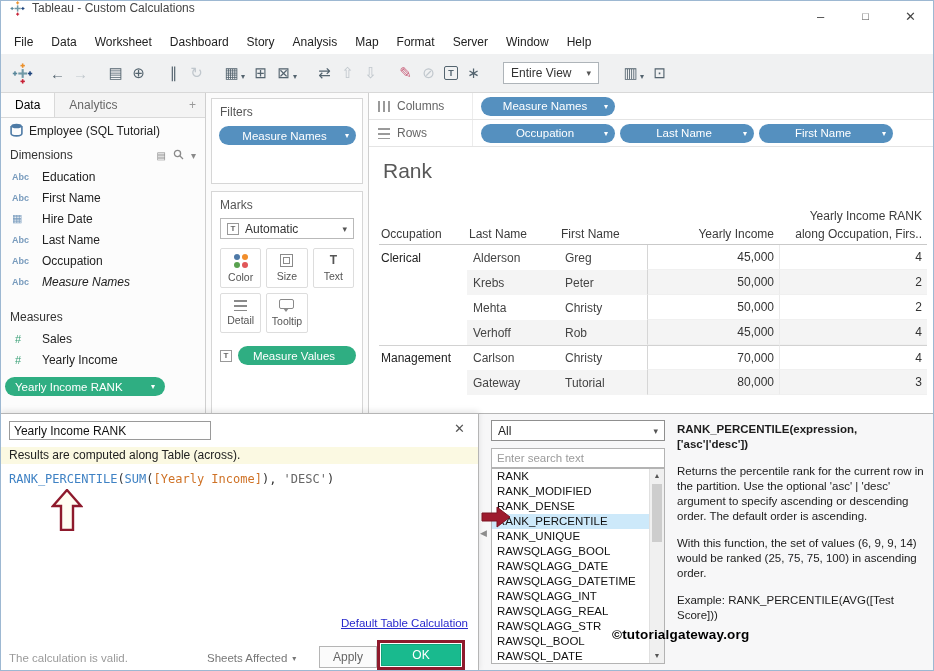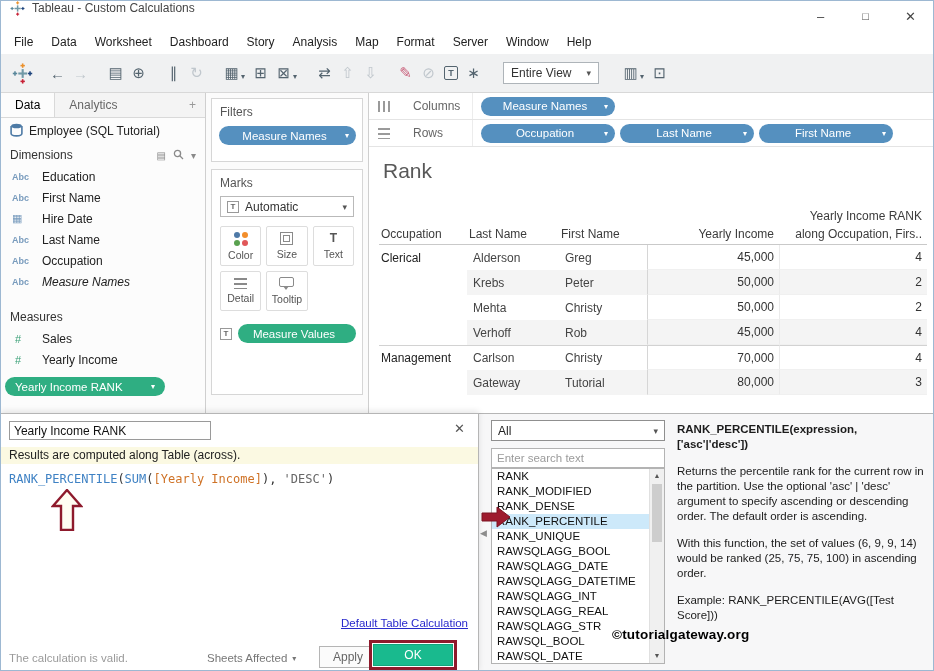--- a/index.html
+++ b/index.html
@@ -45,21 +45,21 @@
   .f-icon.num{color:#3aa077;font-size:11px;font-weight:normal;padding-left:3px}
   .f-label.it{font-style:italic}
   .measures-gap{height:14px}
   .measure-pill{margin:7px 4px 0;height:19px;width:160px;border-radius:9.5px;background:#2fae82;color:#fff;display:flex;align-items:center;padding:0 10px;font-size:11.5px}
   .p-caret{margin-left:auto;font-size:8px}
 
   
   .sidecards{position:absolute;left:205px;top:92px;width:163px;height:320px;background:#fbfbfb;border-right:1px solid #cfcfcf;padding:5px}
   .card{background:#fff;border:1px solid #d6d6d6;margin-bottom:7px}
   .card-title{padding:6px 8px 4px;color:#555}
-  .filters-card{height:64px}
+  .filters-card{height:86px}
   .pill{height:19px;border-radius:9.5px;background:#5590bf;color:#fff;display:flex;align-items:center;justify-content:center;font-size:11.5px;position:relative;padding:0 16px 0 10px}
   .pill .p-caret{position:absolute;right:7px;top:5px;margin:0}
   .filters-card .pill{margin:3px 7px;width:137px}
   .marks-card{height:226px}
   .marks-dd{margin:2px 8px 9px;height:21px;border:1px solid #b9b9b9;display:flex;align-items:center;gap:6px;padding:0 6px;background:#fff}
   .tbox{width:12px;height:12px;border:1px solid #999;font-size:8px;line-height:10px;text-align:center;color:#666;flex:none;font-weight:bold}
   .marks-grid{display:grid;grid-template-columns:repeat(3,1fr);gap:5px;margin:0 8px}
   .mark-btn{height:40px;border:1px solid #ddd;border-radius:2px;background:#fff;display:flex;flex-direction:column;align-items:center;justify-content:center;gap:3px}
   .mark-btn .lbl{font-size:10.5px;color:#555}
   .icon-color{display:grid;grid-template-columns:6px 6px;gap:2px}
@@ -71,21 +71,21 @@
   .icon-textT{font-size:12px;color:#555;font-weight:bold;line-height:13px}
   .icon-detail{width:13px;height:11px;background:repeating-linear-gradient(180deg,#8a8a8a 0 2px,transparent 2px 5px)}
   .icon-tooltip{width:15px;height:10px;border:1px solid #8a8a8a;border-radius:2px;position:relative;margin-bottom:3px}
   .icon-tooltip::after{content:"";position:absolute;left:3px;bottom:-4px;border-left:3px solid transparent;border-right:3px solid transparent;border-top:4px solid #8a8a8a}
   .mv-row{display:flex;align-items:center;gap:6px;margin:13px 8px 0}
   .mv-row .pill{width:118px;background:#2fae82;flex:none}
 
   
   .canvas{position:absolute;left:368px;top:92px;width:566px;height:320px;background:#fff;overflow:hidden}
   .shelf{height:27px;border-bottom:1px solid #e4e4e4;display:flex;align-items:center}
-  .shelf-label{width:104px;height:100%;display:flex;align-items:center;gap:23px;padding-left:9px;color:#666;border-right:1px solid #ececec}
+  .shelf-label{width:104px;height:100%;display:flex;align-items:center;gap:7px;padding-left:9px;color:#666;border-right:1px solid #ececec}
   .icon-cols{width:12px;height:11px;background:repeating-linear-gradient(90deg,#9a9a9a 0 2px,transparent 2px 5px)}
   .icon-rows{width:12px;height:11px;background:repeating-linear-gradient(180deg,#9a9a9a 0 2px,transparent 2px 5px)}
   .shelf-pills{display:flex;gap:5px;padding-left:8px}
   .shelf .pill{width:134px}
   .sheet-title{position:absolute;left:14px;top:66px;font-size:21px;color:#585858}
   .vtable{position:absolute;left:10px;top:114px;width:548px;color:#222}
   .tgrid{display:grid;grid-template-columns:88px 92px 88px 132px 148px}
   .h1{height:18px;line-height:18px}
   .h2{height:19px;line-height:19px}
   .th-r{text-align:right;padding-right:5px;color:#3c3c3c}
@@ -105,21 +105,21 @@
   .calc-name{position:absolute;left:8px;top:7px;width:202px;height:19px;border:1px solid #9a9a9a;font-size:12px;padding:0 4px;font-family:inherit;color:#111;background:#fff}
   .calc-close{position:absolute;right:13px;top:7px;font-size:13px;color:#555}
   .calc-banner{position:absolute;left:0;top:33px;width:100%;height:17px;background:#fbf9e2;line-height:17px;padding-left:8px;color:#222}
   .calc-formula{position:absolute;left:8px;top:58px;font-family:"DejaVu Sans Mono",monospace;font-size:12px;white-space:pre}
   .tk-fn{color:#3f82c4}.tk-plain{color:#333}.tk-field{color:#cf7226}.tk-str{color:#666}
   .calc-link{position:absolute;right:10px;top:203px;color:#2929cc;text-decoration:underline;font-size:11.5px}
   .calc-status{position:absolute;left:8px;top:238px;color:#9a9a9a;font-size:11.5px}
   .calc-sheets{position:absolute;left:206px;top:238px;color:#777;font-size:11.5px;display:flex;gap:5px;align-items:center}
   .calc-sheets .p-caret{margin:0;font-size:8px;color:#777}
   .btn-apply{position:absolute;left:318px;top:232px;width:58px;height:22px;border:1px solid #b5b5b5;background:#fbfbfb;color:#666;text-align:center;line-height:20px}
-  .ok-annot{position:absolute;left:368px;top:226px;border:3px solid #8e1a2c;padding:1px;background:#fff}
+  .ok-annot{position:absolute;left:376px;top:226px;border:3px solid #8e1a2c;padding:1px;background:#fff}
   .btn-ok{width:80px;height:22px;background:#19ba8e;border:1px solid #12a37b;color:#fff;text-align:center;line-height:20px}
 
   
   .flyout{position:absolute;left:478px;top:412px;width:456px;height:259px;background:#f7f7f8;border-top:1px solid #b5b5b5;z-index:5}
   .fly-collapse{position:absolute;left:1px;top:114px;font-size:9px;color:#8d8d8d}
   .fn-category{position:absolute;left:12px;top:6px;width:174px;height:21px;background:#fff;border:1px solid #8f8f8f;display:flex;align-items:center;padding:0 6px;color:#222}
   .fn-search{position:absolute;left:12px;top:34px;width:174px;height:20px;border:1px solid #b3b3b3;font-size:11.5px;padding:0 5px;font-family:inherit;color:#333}
   .fn-search::placeholder{color:#9b9b9b}
   .fn-list{position:absolute;left:12px;top:54px;width:174px;height:196px;background:#fff;border:1px solid #b3b3b3;overflow:hidden}
   .fn-item{height:15px;line-height:15px;padding:0 17px 0 5px;font-size:11.5px;white-space:nowrap;color:#111}

